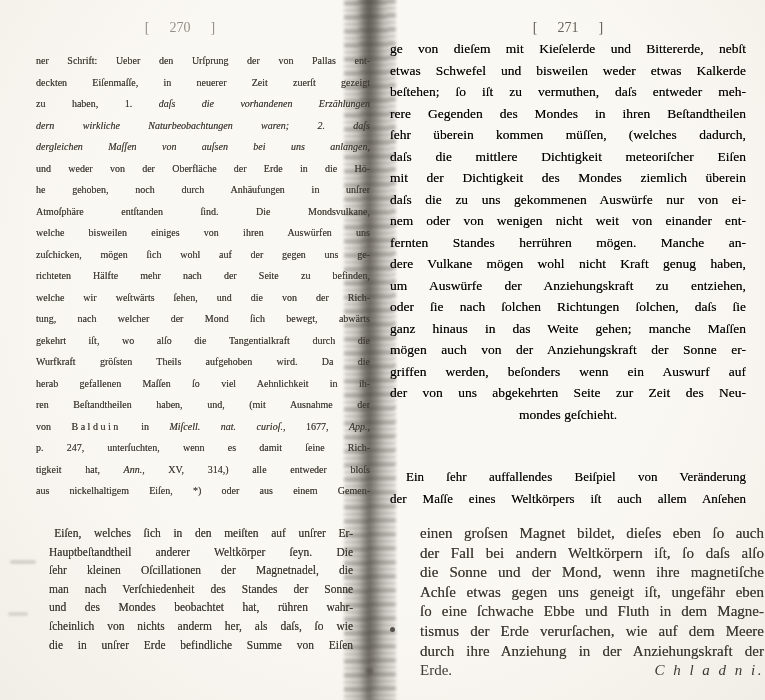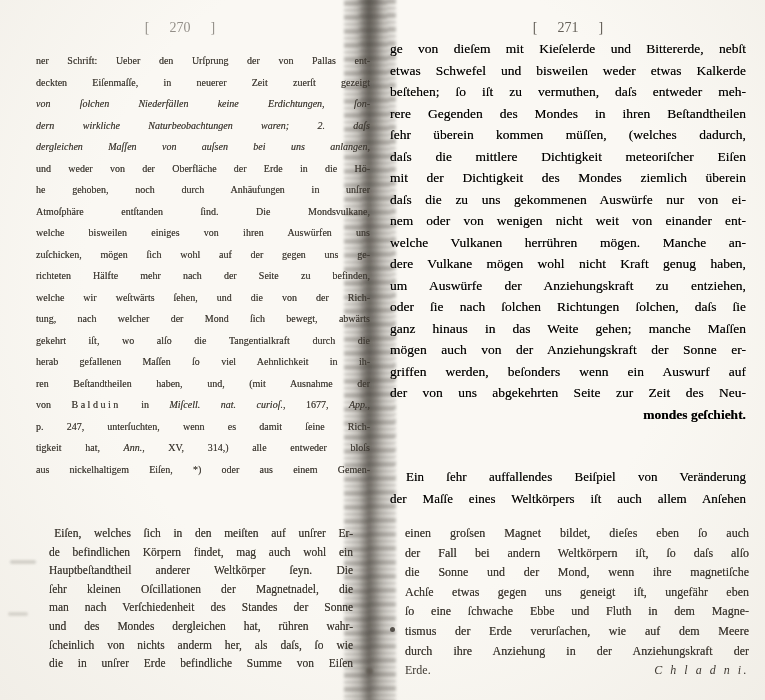--- a/index.html
+++ b/index.html
@@ -23,33 +23,33 @@
   .pgnum-right{opacity:.85;}
   
   .tblock{position:absolute;}
   .tline{
     text-align:justify;
     height:var(--lh);line-height:var(--lh);
     overflow:hidden;
     text-shadow:0 0 .5px rgba(62,57,50,.75);
   }
   .tline::after{content:'';display:inline-block;width:100%;height:0;}
-  .tline.nojust{text-align:right;font-weight:bold;}
+  .tline.nojust{text-align:center;}
   .tline.nojust::after{content:none;}
   .tline.ind{text-indent:16px;}
   .tline.hang{text-indent:-17px;}
   .i{font-style:italic;}
   .ls{letter-spacing:2.5px;}
   .ils{font-style:italic;letter-spacing:2.5px;}
   .left-main {left:36px; top:50px; width:334px; font-size:10px; --lh:21.5px;}
   .left-foot {left:32px; top:524px; width:321px; font-size:11.5px; --lh:18.6px;
               padding-left:17px; box-sizing:border-box; color:#3e3932;}
   .right-main {left:390px; top:38px; width:356px; font-size:13.5px; --lh:21.5px;}
   .right-para2{left:390px; top:466px; width:356px; font-size:13px; --lh:21.5px;}
-  .right-foot {left:405px; top:524px; width:344px; font-size:12px; --lh:19.6px; color:#3e3932;}
+  .right-foot {left:420px; top:524px; width:344px; font-size:15px; --lh:19.6px; color:#3e3932;}
   .closing{
     display:flex;justify-content:space-between;align-items:baseline;
     padding-right:46px;height:var(--lh);line-height:var(--lh);
   }
   
   .gutter{
     position:absolute;left:344px;top:-8px;width:52px;height:716px;
     background:
       repeating-linear-gradient(178deg,
         rgba(75,70,64,0) 0 3px, rgba(75,70,64,.30) 3px 5px,
@@ -85,46 +85,46 @@
 
   <div class="page" style="left:0;top:0;width:360px;height:700px;">
     <div class="pgnum pgnum-left">
       <span>[</span>
       <span>270</span>
       <span>]</span>
     </div>
     <div class="tblock left-main">
         <div class="tline"><span>ner Schrift: Ueber den Urſprung der von Pallas ent-</span></div>
         <div class="tline"><span>deckten Eiſenmaſſe, in neuerer Zeit zuerſt gezeigt</span></div>
-        <div class="tline"><span class="i">von ſolchen Niederfällen keine Erdichtungen, ſon-</span></div>
+        <div class="tline"><span>zu haben, 1. </span><span class="i">daſs die vorhandenen Erzählungen</span></div>
         <div class="tline"><span class="i">dern wirkliche Naturbeobachtungen waren; 2. daſs</span></div>
         <div class="tline"><span class="i">dergleichen Maſſen von auſsen bei uns anlangen,</span></div>
         <div class="tline"><span>und weder von der Oberfläche der Erde in die Hö-</span></div>
         <div class="tline"><span>he gehoben, noch durch Anhäufungen in unſrer</span></div>
         <div class="tline"><span>Atmoſphäre entſtanden ſind.  Die Mondsvulkane,</span></div>
         <div class="tline"><span>welche bisweilen einiges von ihren Auswürfen uns</span></div>
         <div class="tline"><span>zuſchicken, mögen ſich wohl auf der gegen uns ge-</span></div>
         <div class="tline"><span>richteten Hälfte mehr nach der Seite zu befinden,</span></div>
         <div class="tline"><span>welche wir weſtwärts ſehen, und die von der Rich-</span></div>
         <div class="tline"><span>tung, nach welcher der Mond ſich bewegt, abwärts</span></div>
         <div class="tline"><span>gekehrt iſt, wo alſo die Tangentialkraft durch die</span></div>
+        <div class="tline"><span>Wurfkraft gröſsten Theils aufgehoben wird.  Da die</span></div>
         <div class="tline"><span>herab gefallenen Maſſen ſo viel Aehnlichkeit in ih-</span></div>
         <div class="tline"><span>ren Beſtandtheilen haben, und, (mit Ausnahme der</span></div>
         <div class="tline"><span>von </span><span class="ls">Balduin</span><span> in </span><span class="i">Miſcell. nat. curioſ.</span><span>, 1677, </span><span class="i">App.</span><span>,</span></div>
         <div class="tline"><span>p. 247, unterſuchten, wenn es damit ſeine Rich-</span></div>
         <div class="tline"><span>tigkeit hat, </span><span class="i">Ann.</span><span>, XV, 314,) alle entweder bloſs</span></div>
         <div class="tline"><span>aus nickelhaltigem Eiſen, *) oder aus einem Gemen-</span></div>
       </div>
     <div class="tblock left-foot">
         <div class="tline hang"><span>*) Eiſen, welches ſich in den meiſten auf unſrer Er-</span></div>
-        <div class="tline"><span>de befindlichen Körpern findet, mag auch wohl ein</span></div>
         <div class="tline"><span>Hauptbeſtandtheil anderer Weltkörper ſeyn.  Die</span></div>
         <div class="tline"><span>ſehr kleinen Oſcillationen der Magnetnadel, die</span></div>
         <div class="tline"><span>man nach Verſchiedenheit des Standes der Sonne</span></div>
-        <div class="tline"><span>und des Mondes dergleichen hat, rühren wahr-</span></div>
+        <div class="tline"><span>und des Mondes beobachtet hat, rühren wahr-</span></div>
         <div class="tline"><span>ſcheinlich von nichts anderm her, als daſs, ſo wie</span></div>
         <div class="tline"><span>die in unſrer Erde befindliche Summe von Eiſen</span></div>
       </div>
   </div>
 
   <div class="page" style="left:380px;top:0;width:385px;height:700px;">
     <div class="pgnum pgnum-right" style="width:356px;left:10px;">
       <span>[</span>
       <span>271</span>
       <span>]</span>
@@ -134,21 +134,21 @@
   <div class="tblock right-main">
       <div class="tline"><span>ge von dieſem mit Kieſelerde und Bittererde, nebſt</span></div>
       <div class="tline"><span>etwas Schwefel und bisweilen weder etwas Kalkerde</span></div>
       <div class="tline"><span>beſtehen; ſo iſt zu vermuthen, daſs entweder meh-</span></div>
       <div class="tline"><span>rere Gegenden des Mondes in ihren Beſtandtheilen</span></div>
       <div class="tline"><span>ſehr überein kommen müſſen, (welches dadurch,</span></div>
       <div class="tline"><span>daſs die mittlere Dichtigkeit meteoriſcher Eiſen</span></div>
       <div class="tline"><span>mit der Dichtigkeit des Mondes ziemlich überein</span></div>
       <div class="tline"><span>daſs die zu uns gekommenen Auswürfe nur von ei-</span></div>
       <div class="tline"><span>nem oder von wenigen nicht weit von einander ent-</span></div>
-      <div class="tline"><span>welche Vulkanen herrühren mögen.  Manche an-</span></div>
+      <div class="tline"><span>fernten Standes herrühren mögen.  Manche an-</span></div>
       <div class="tline"><span>dere Vulkane mögen wohl nicht Kraft genug haben,</span></div>
       <div class="tline"><span>um Auswürfe der Anziehungskraft zu entziehen,</span></div>
       <div class="tline"><span>oder ſie nach ſolchen Richtungen ſolchen, daſs ſie</span></div>
       <div class="tline"><span>ganz hinaus in das Weite gehen; manche Maſſen</span></div>
       <div class="tline"><span>mögen auch von der Anziehungskraft der Sonne er-</span></div>
       <div class="tline"><span>griffen werden,  beſonders wenn ein Auswurf auf</span></div>
       <div class="tline"><span>der von uns abgekehrten Seite zur Zeit des Neu-</span></div>
       <div class="tline nojust"><span>mondes geſchieht.</span></div>
     </div>
   <div class="tblock right-para2">

